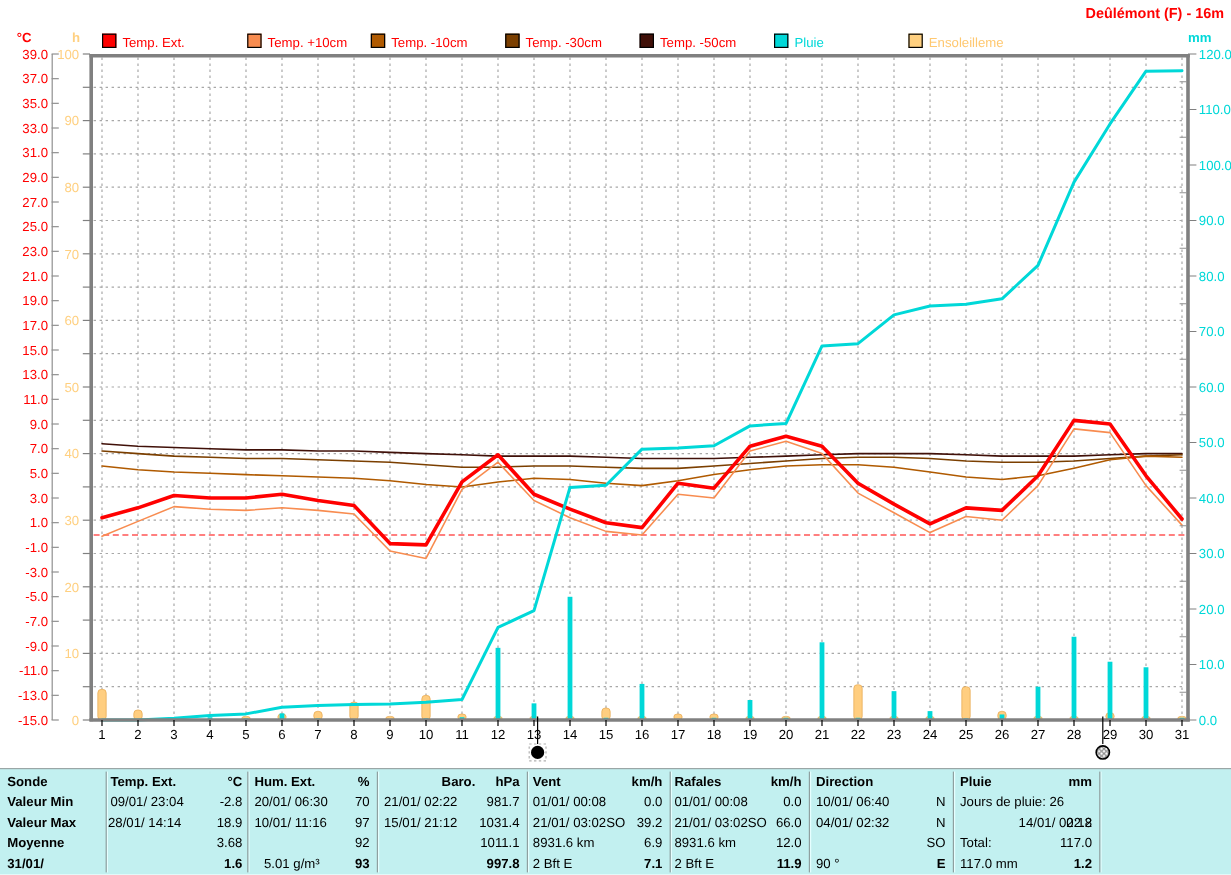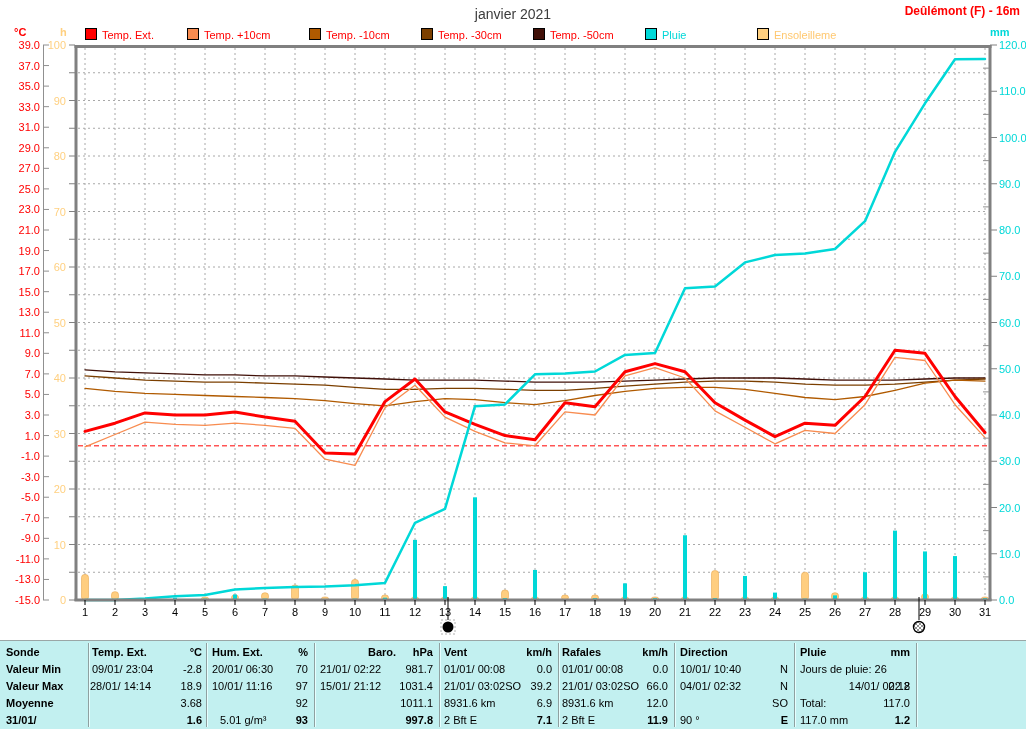--- a/index.html
+++ b/index.html
@@ -20,30 +20,29 @@
   .tright{text-align:right;}
   .bold{font-weight:bold;}
   .tdivider{position:absolute;width:1px;top:2px;bottom:2px;background:#8fa0a0;box-shadow:1px 0 0 #e6ffff;}
   svg text{font-family:"Liberation Sans",sans-serif;}
 </style>
 </head>
 <body>
 
 <div id="screen">
 
-  <div id="title" class="abs">janvier 2021</div>
   <div id="station" class="abs">Deûlémont (F) - 16m</div>
 
   <div class="abs unit-label" style="left:14px;top:26px;color:#ff0000;">°C</div>
   <div class="abs unit-label" style="left:60px;top:26px;color:#ffd080;">h</div>
   <div class="abs unit-label" style="left:990px;top:26px;color:#00d8d8;">mm</div>
 
   <div id="legend-row" class="abs">
       <div class="legend-item" style="left: 85px;"><span class="legend-swatch" style="background: rgb(255, 0, 0);"></span><span style="color: rgb(255, 0, 0);">Temp. Ext.</span></div>
-      <div class="legend-item" style="left: 187px;"><span class="legend-swatch" style="background: rgb(248, 140, 80);"></span><span style="color: rgb(255, 0, 0);">Temp. +10cm</span></div>
+      <div class="legend-item" style="left: 206px;"><span class="legend-swatch" style="background: rgb(248, 140, 80);"></span><span style="color: rgb(255, 0, 0);">Temp. +10cm</span></div>
       <div class="legend-item" style="left: 309px;"><span class="legend-swatch" style="background: rgb(176, 90, 0);"></span><span style="color: rgb(255, 0, 0);">Temp. -10cm</span></div>
       <div class="legend-item" style="left: 421px;"><span class="legend-swatch" style="background: rgb(123, 63, 0);"></span><span style="color: rgb(255, 0, 0);">Temp. -30cm</span></div>
       <div class="legend-item" style="left: 533px;"><span class="legend-swatch" style="background: rgb(64, 16, 8);"></span><span style="color: rgb(255, 0, 0);">Temp. -50cm</span></div>
       <div class="legend-item" style="left: 645px;"><span class="legend-swatch" style="background: rgb(0, 216, 216);"></span><span style="color: rgb(0, 216, 216);">Pluie</span></div>
       <div class="legend-item" style="left: 757px;"><span class="legend-swatch" style="background: rgb(255, 208, 128);"></span><span style="color: rgb(255, 200, 112);">Ensoleilleme</span></div>
     </div>
 
   <svg id="chart" class="abs" style="left:0;top:0;" width="1026" height="640">
     <defs>
       <pattern id="hatch" width="4" height="4" patternUnits="userSpaceOnUse">
@@ -429,21 +428,21 @@
       <div class="tcell tright bold" style="left: 562px; width: 106px; top: 4px;">km/h</div>
       <div class="tcell tleft" style="left: 562px; width: 106px; top: 21px;">01/01/ 00:08</div>
       <div class="tcell tright" style="left: 562px; width: 106px; top: 21px;">0.0</div>
       <div class="tcell tleft" style="left: 562px; width: 106px; top: 38px;">21/01/ 03:02SO</div>
       <div class="tcell tright" style="left: 562px; width: 106px; top: 38px;">66.0</div>
       <div class="tcell tleft" style="left: 562px; width: 106px; top: 55px;">8931.6 km</div>
       <div class="tcell tright" style="left: 562px; width: 106px; top: 55px;">12.0</div>
       <div class="tcell tleft" style="left: 562px; width: 106px; top: 72px;">2 Bft E</div>
       <div class="tcell tright bold" style="left: 562px; width: 106px; top: 72px;">11.9</div>
       <div class="tcell tleft bold" style="left: 680px; width: 108px; top: 4px;">Direction</div>
-      <div class="tcell tleft" style="left: 680px; width: 108px; top: 21px;">10/01/ 10:40</div>
+      <div class="tcell tleft" style="left: 680px; width: 108px; top: 21px;">10/01/ 06:40</div>
       <div class="tcell tright" style="left: 680px; width: 108px; top: 21px;">N</div>
       <div class="tcell tleft" style="left: 680px; width: 108px; top: 38px;">04/01/ 02:32</div>
       <div class="tcell tright" style="left: 680px; width: 108px; top: 38px;">N</div>
       <div class="tcell tright" style="left: 680px; width: 108px; top: 55px;">SO</div>
       <div class="tcell tleft" style="left: 680px; width: 108px; top: 72px;">90 °</div>
       <div class="tcell tright bold" style="left: 680px; width: 108px; top: 72px;">E</div>
       <div class="tcell tleft bold" style="left: 800px; width: 110px; top: 4px;">Pluie</div>
       <div class="tcell tright bold" style="left: 800px; width: 110px; top: 4px;">mm</div>
       <div class="tcell tleft" style="left: 800px; width: 110px; top: 21px;">Jours de pluie: 26</div>
       <div class="tcell tleft" style="left: 800px; width: 110px; top: 38px; text-align: right;">14/01/ 00:18</div>

